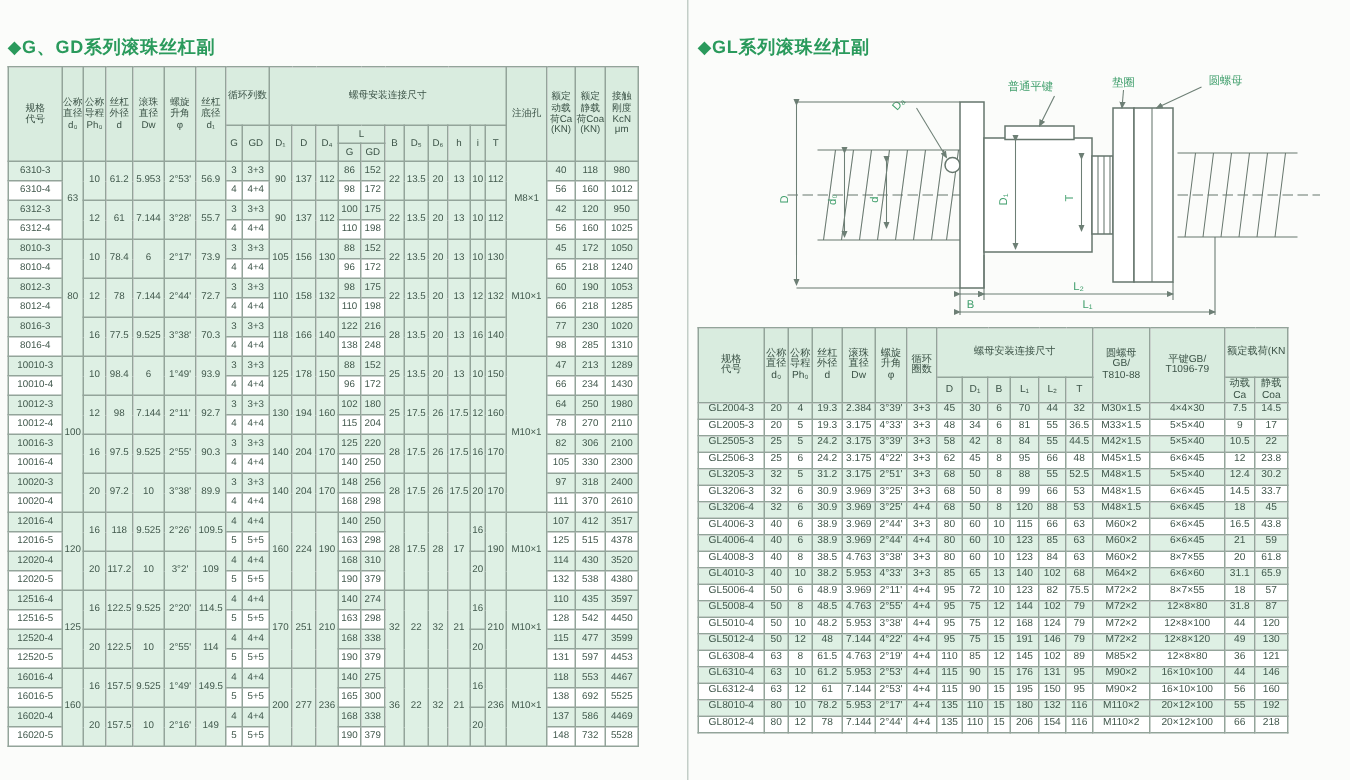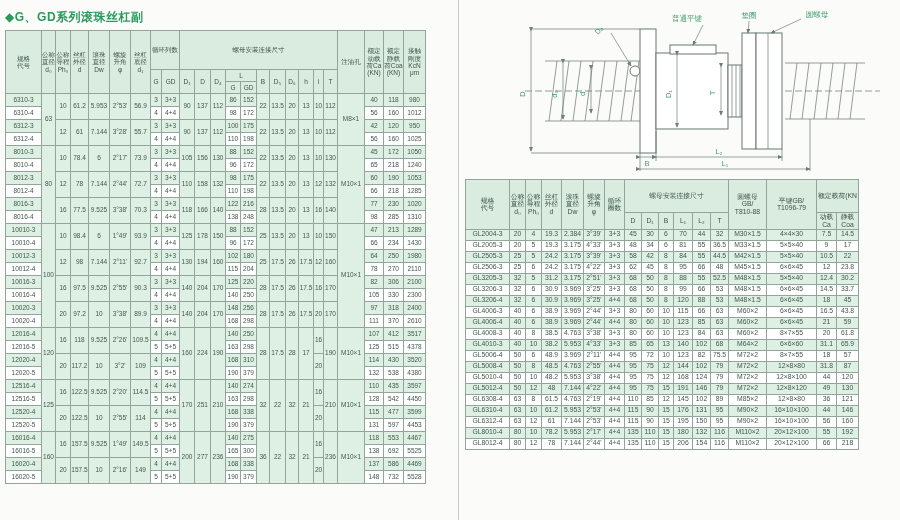--- a/index.html
+++ b/index.html
@@ -1,21 +1,21 @@
 <!DOCTYPE html>
 <html><head>
 <meta charset="utf-8">
 <style>
   html,body{margin:0;padding:0}
   body{
     width:900px;height:520px;position:relative;overflow:hidden;
     background:#fbfcfa;color:#3c5347;
     font-family:"Liberation Sans","DejaVu Sans",sans-serif;
   }
-  .page-title{font-size:12px;font-weight:bold;color:#2a9a5c;margin:4px 0 4px 0;letter-spacing:.5px}
+  .page-title{font-size:12px;font-weight:bold;color:#2a9a5c;margin:18px 0 4px 0;letter-spacing:.5px}
   table{border-collapse:collapse;table-layout:fixed;border:1.5px solid #6d7f75;background:#fff}
   th,td{border:1px solid #93a49a;text-align:center;padding:0;overflow:hidden}
   th{background:#d9ecdf;font-weight:normal;white-space:pre-line;color:#3c5347}
   td{white-space:nowrap;color:#41584c}
   tbody tr:nth-child(odd){background:#def0e4}
   #left-page{position:absolute;left:5px;top:5px;width:452px}
   #right-page{position:absolute;left:465px;top:5px;width:432px}
   #divider{position:absolute;left:458px;top:0;width:1px;height:520px;background:#c3cec7}
   #gd-table th{font-size:6.5px;line-height:1.15}
   #gd-table td{font-size:6.5px;line-height:1;height:12px}
@@ -620,20 +620,21 @@
           <td>379</td>
           <td>148</td>
           <td>732</td>
           <td>5528</td>
         </tr>
       </tbody>
   </table>
 </div>
 
 <div id="right-page">
+  <div class="page-title">◆GL系列滚珠丝杠副</div>
 
   <svg id="diagram" width="430" height="172" viewBox="0 0 430 172">
     <defs>
       <marker id="ah" markerWidth="7" markerHeight="6" refX="6" refY="3" orient="auto">
         <path d="M0,0 L7,3 L0,6 z" fill="#6d7f75"></path>
       </marker>
     </defs>
 
     <line class="thin" x1="60" y1="86" x2="415" y2="86" stroke-dasharray="7,3"></line>
 

